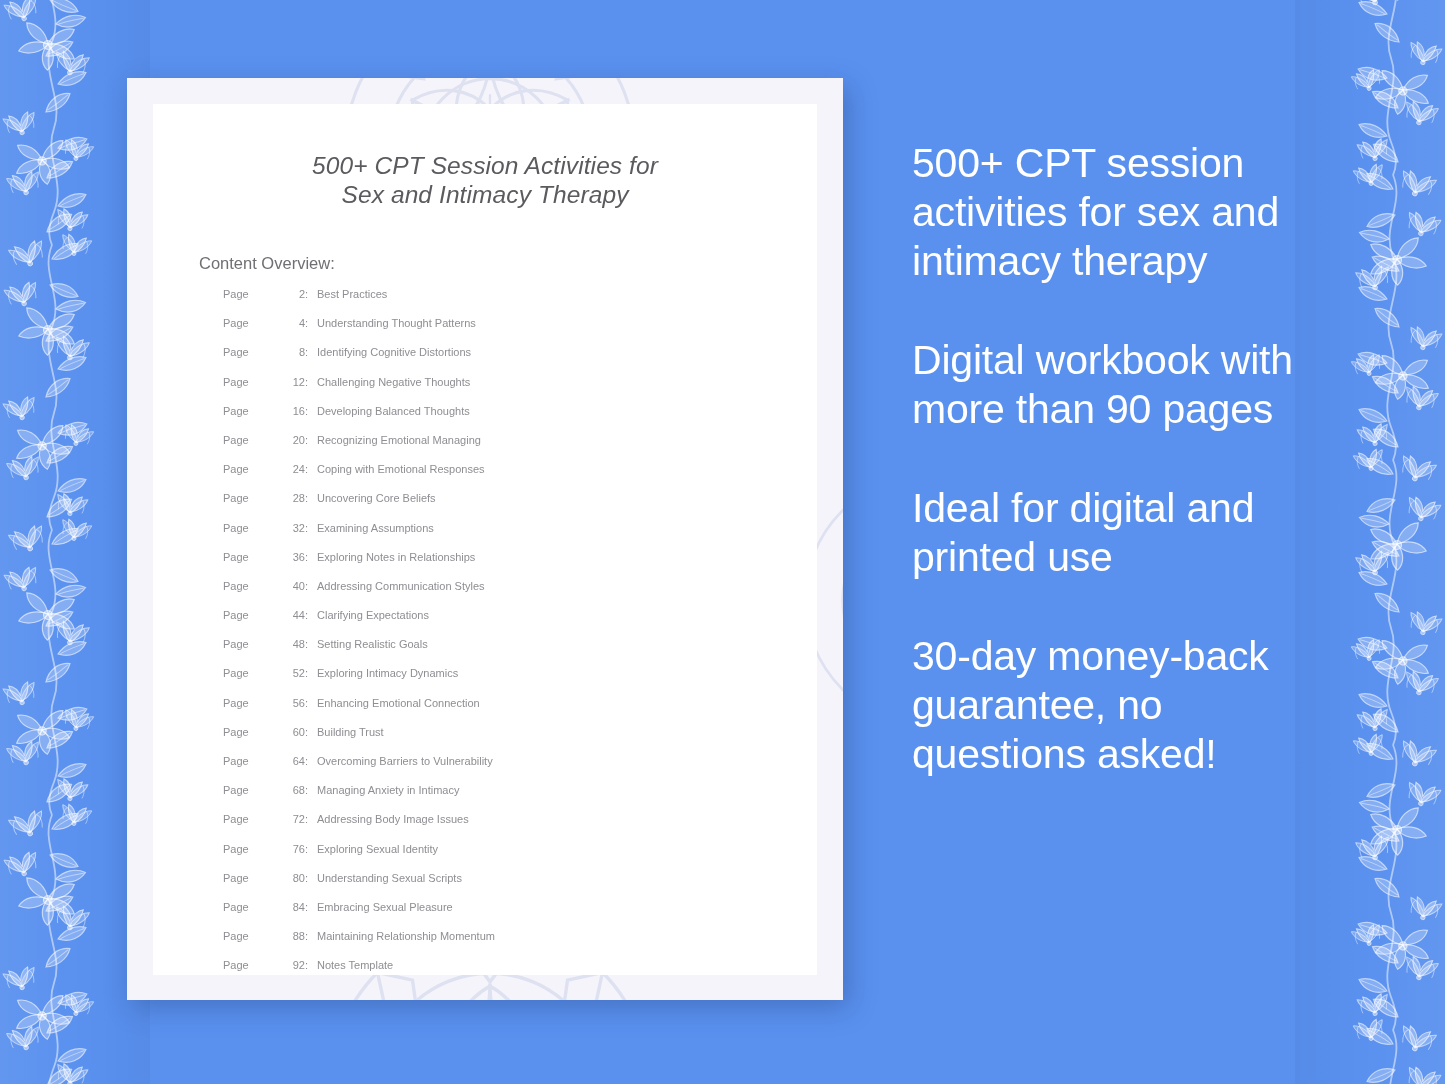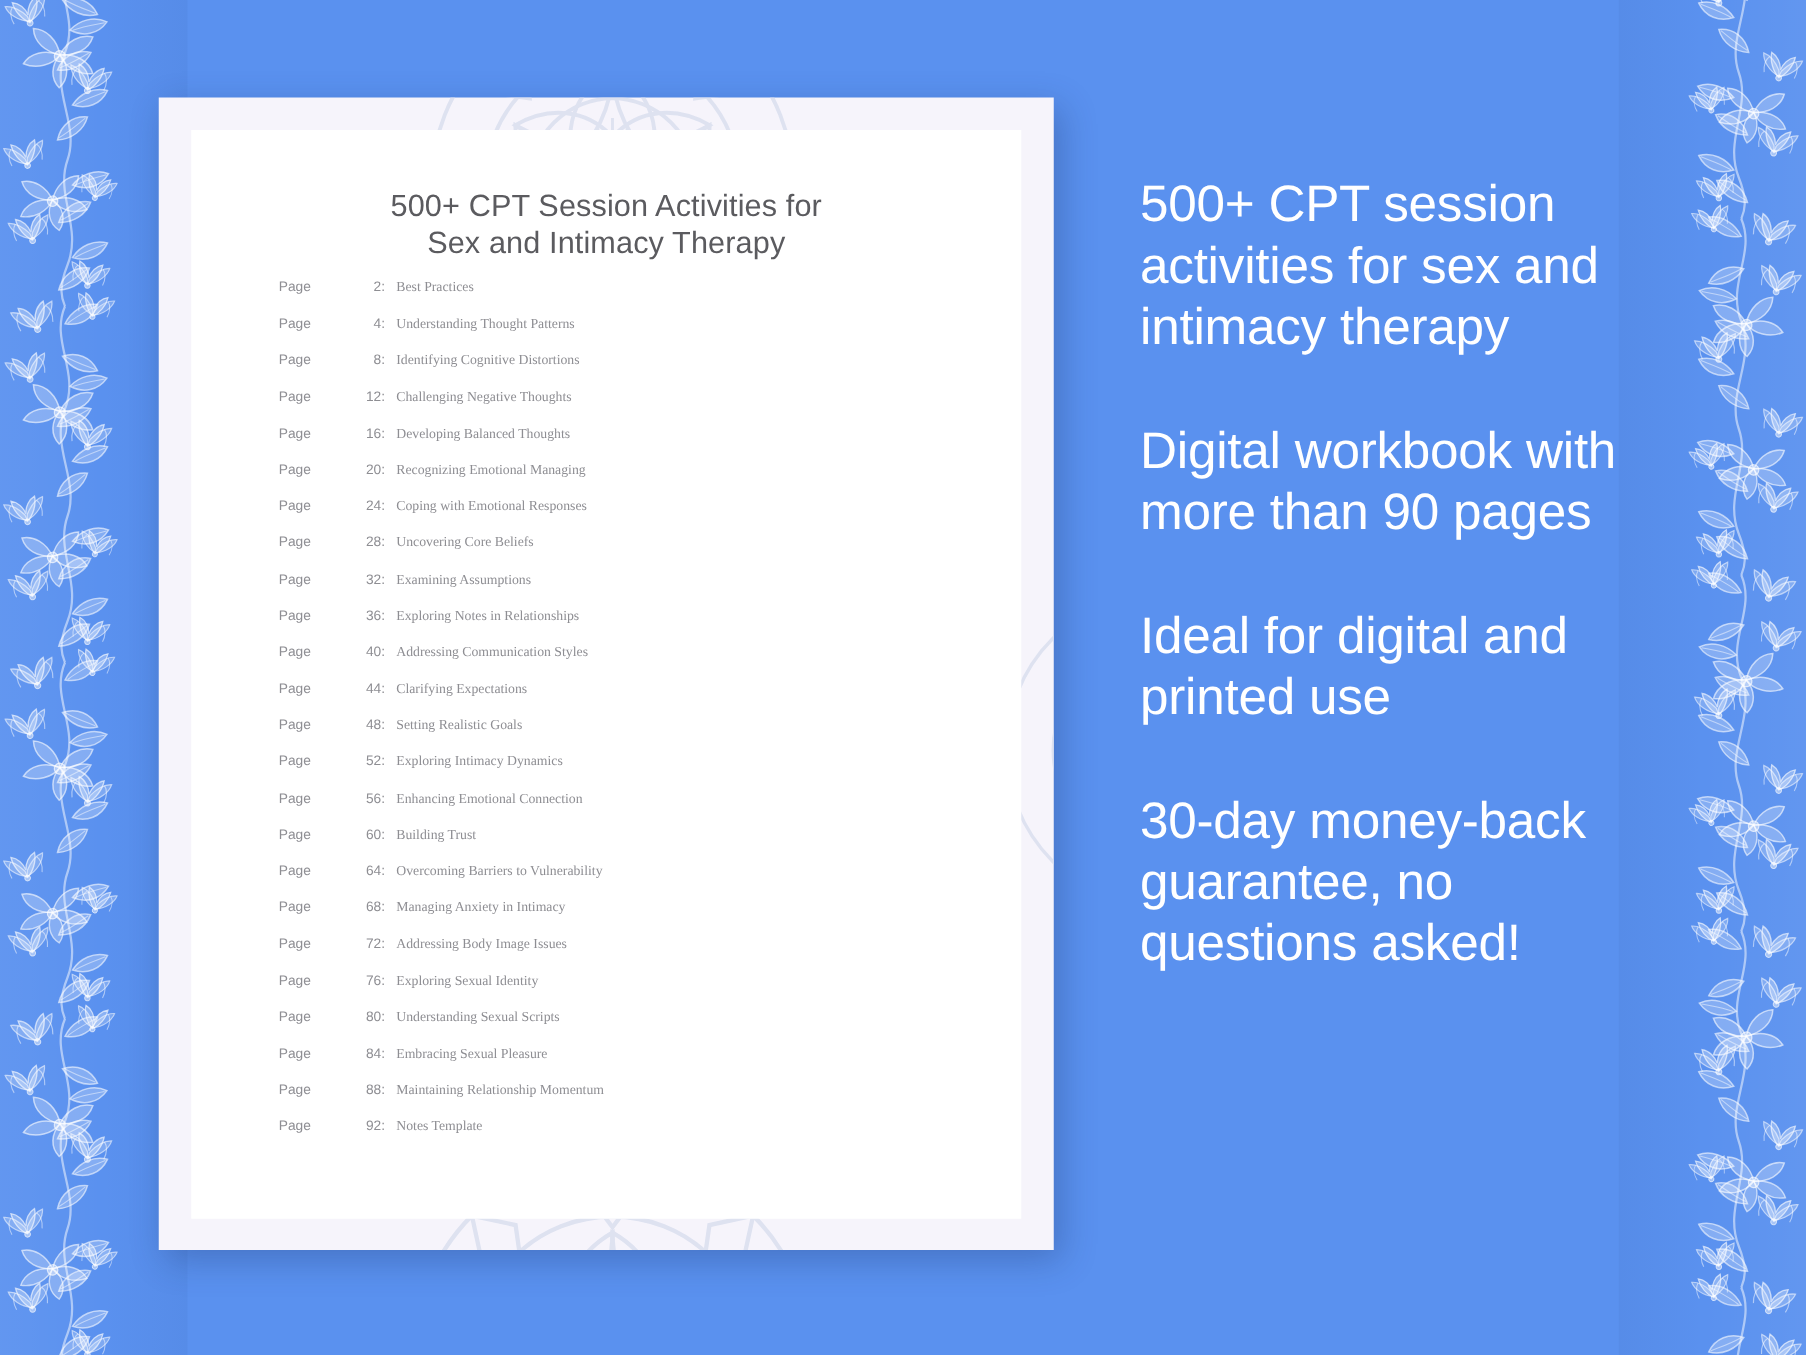--- a/index.html
+++ b/index.html
@@ -80,21 +80,21 @@
   .doc-title {
     margin: 0;
     padding-top: 47px;
     text-align: center;
     font-size: 24.5px;
     line-height: 29px;
     font-weight: 400;
     color: #5b5b5f;
     letter-spacing: 0.1px;
   }
-  .doc-title .t-line { display: block; }
+  .doc-title .t-line { display: block; font-style: italic; }
 
   .overview-label {
     margin: 0;
     padding: 45px 0 0 46px;
     font-size: 16.5px;
     color: #6f6f74;
     font-weight: 400;
   }
 
   .toc {
@@ -119,21 +119,21 @@
   .toc-num {
     display: inline-block;
     width: 24px;
     text-align: right;
   }
   .toc-colon {
     display: inline-block;
     width: 12px;
     text-align: left;
   }
-  .toc-title { display: inline-block; font-family: Liberation Serif, serif; }
+  .toc-title { display: inline-block; }
 
   
   #bullets {
     position: absolute;
     left: 912px;
     top: 139px;
     width: 430px;
   }
   .bullet {
     color: #ffffff;
@@ -316,20 +316,21 @@
         </g>
       </g>
     </svg>
 
     <div id="page">
       <h1 class="doc-title">
         <span class="t-line">500+ CPT Session Activities for</span>
         <span class="t-line">Sex and Intimacy Therapy</span>
       </h1>
 
+      <p class="overview-label">Content Overview:</p>
 
       <ul class="toc" id="toc-list">
           <li class="toc-row">
             <span class="toc-page">Page</span>
             <span class="toc-num">2</span>
             <span class="toc-colon">:</span>
             <span class="toc-title">Best Practices</span>
           </li>
           <li class="toc-row">
             <span class="toc-page">Page</span>

